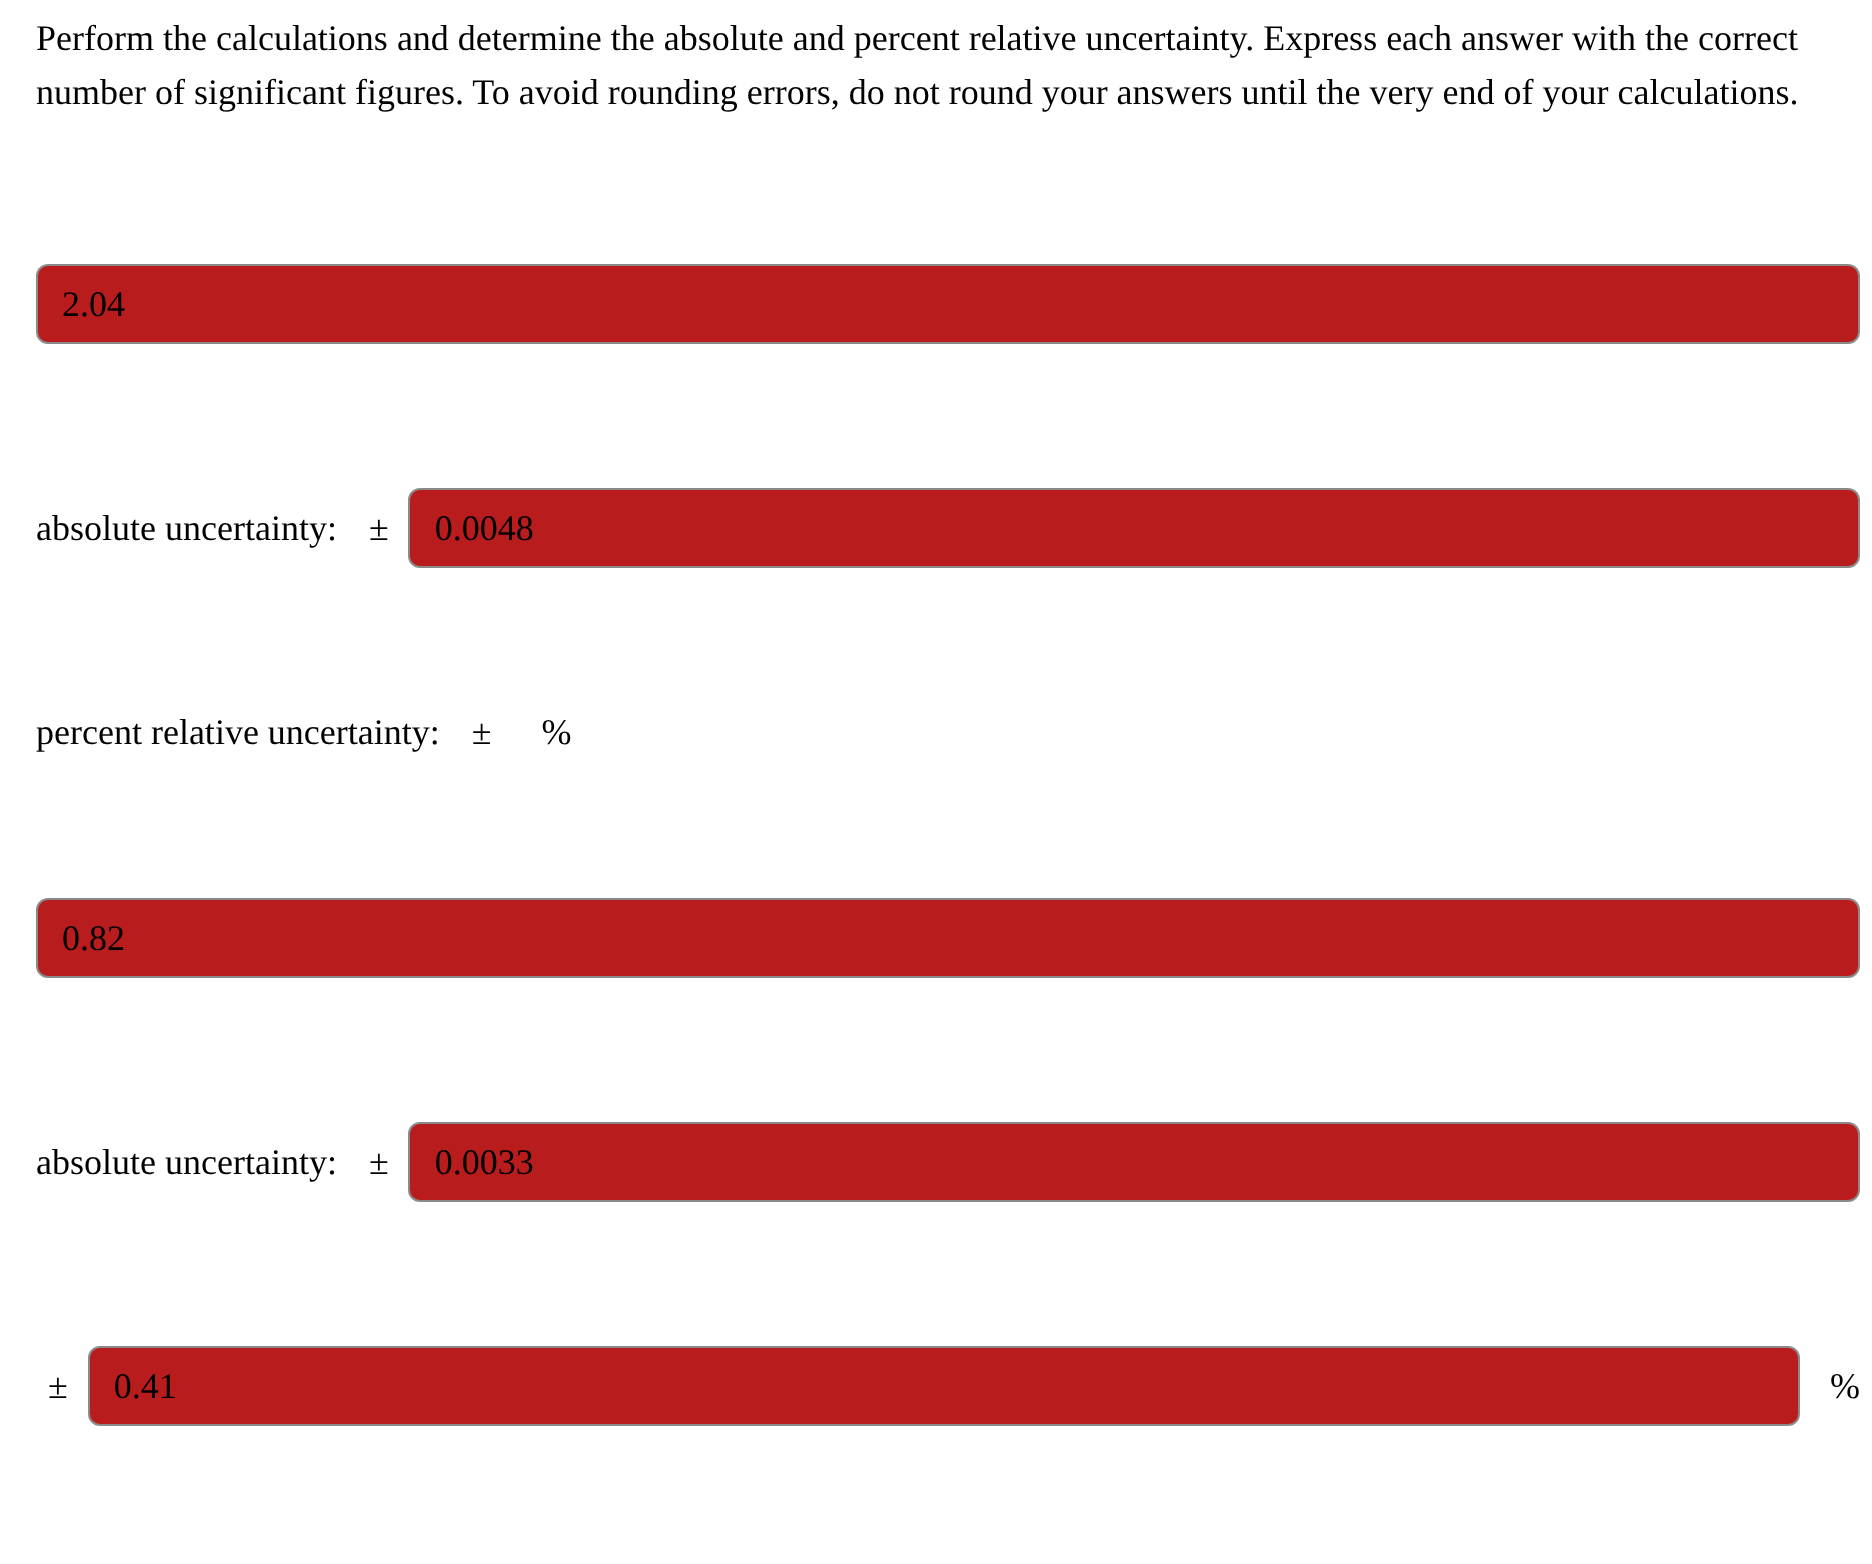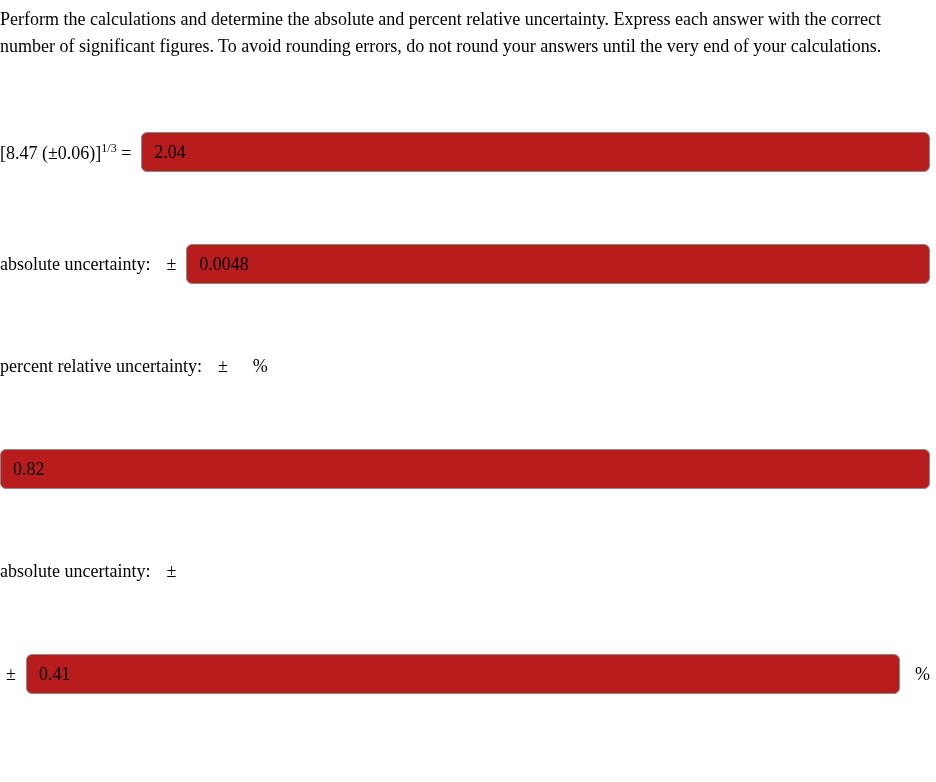--- a/index.html
+++ b/index.html
@@ -6,21 +6,21 @@
   font-family: "Times New Roman", Times, serif;
   font-size: 18px;
   color: #000;
   margin: 0;
   padding: 0;
   width: 936px;
   box-sizing: border-box;
   background: #fff;
 }
 .content {
-  padding: 6px 6px 0 0;
+  padding: 6px 6px 0 18px;
 }
 .instructions {
   line-height: 1.5;
   margin-bottom: 72px;
 }
 .row {
   display: flex;
   align-items: center;
   margin-bottom: 72px;
 }
@@ -54,23 +54,20 @@
   vertical-align: super;
 }
 </style>
 </head>
 <body>
 
 <div class="content">
   <div class="instructions">Perform the calculations and determine the absolute and percent relative uncertainty. Express each answer with the correct number of significant figures. To avoid rounding errors, do not round your answers until the very end of your calculations.</div>
 
   <div class="row">
-    <span class="label expr">
-      <span>[8.47 (±0.06)]</span><sup>1/3</sup><span> =</span>
-    </span>
     <input type="text" class="answer-input" value="2.04" style="">
   </div>
 
   <div class="row">
     <span class="label">absolute uncertainty:</span>
     <span class="pm">±</span>
     <input type="text" class="answer-input" value="0.0048" style="">
   </div>
 
   <div class="row">
@@ -79,20 +76,21 @@
     <span class="unit-right">%</span>
   </div>
 
   <div class="row">
     <input type="text" class="answer-input" value="0.82" style="">
   </div>
 
   <div class="row">
     <span class="label">absolute uncertainty:</span>
     <span class="pm">±</span>
+    <input type="text" class="answer-input" value="0.0033" style="">
   </div>
 
   <div class="row" style="margin-bottom:0">
     <span class="pm">±</span>
     <input type="text" class="answer-input" value="0.41" style="">
     <span class="unit-right">%</span>
   </div>
 </div>
 
 </body></html>

